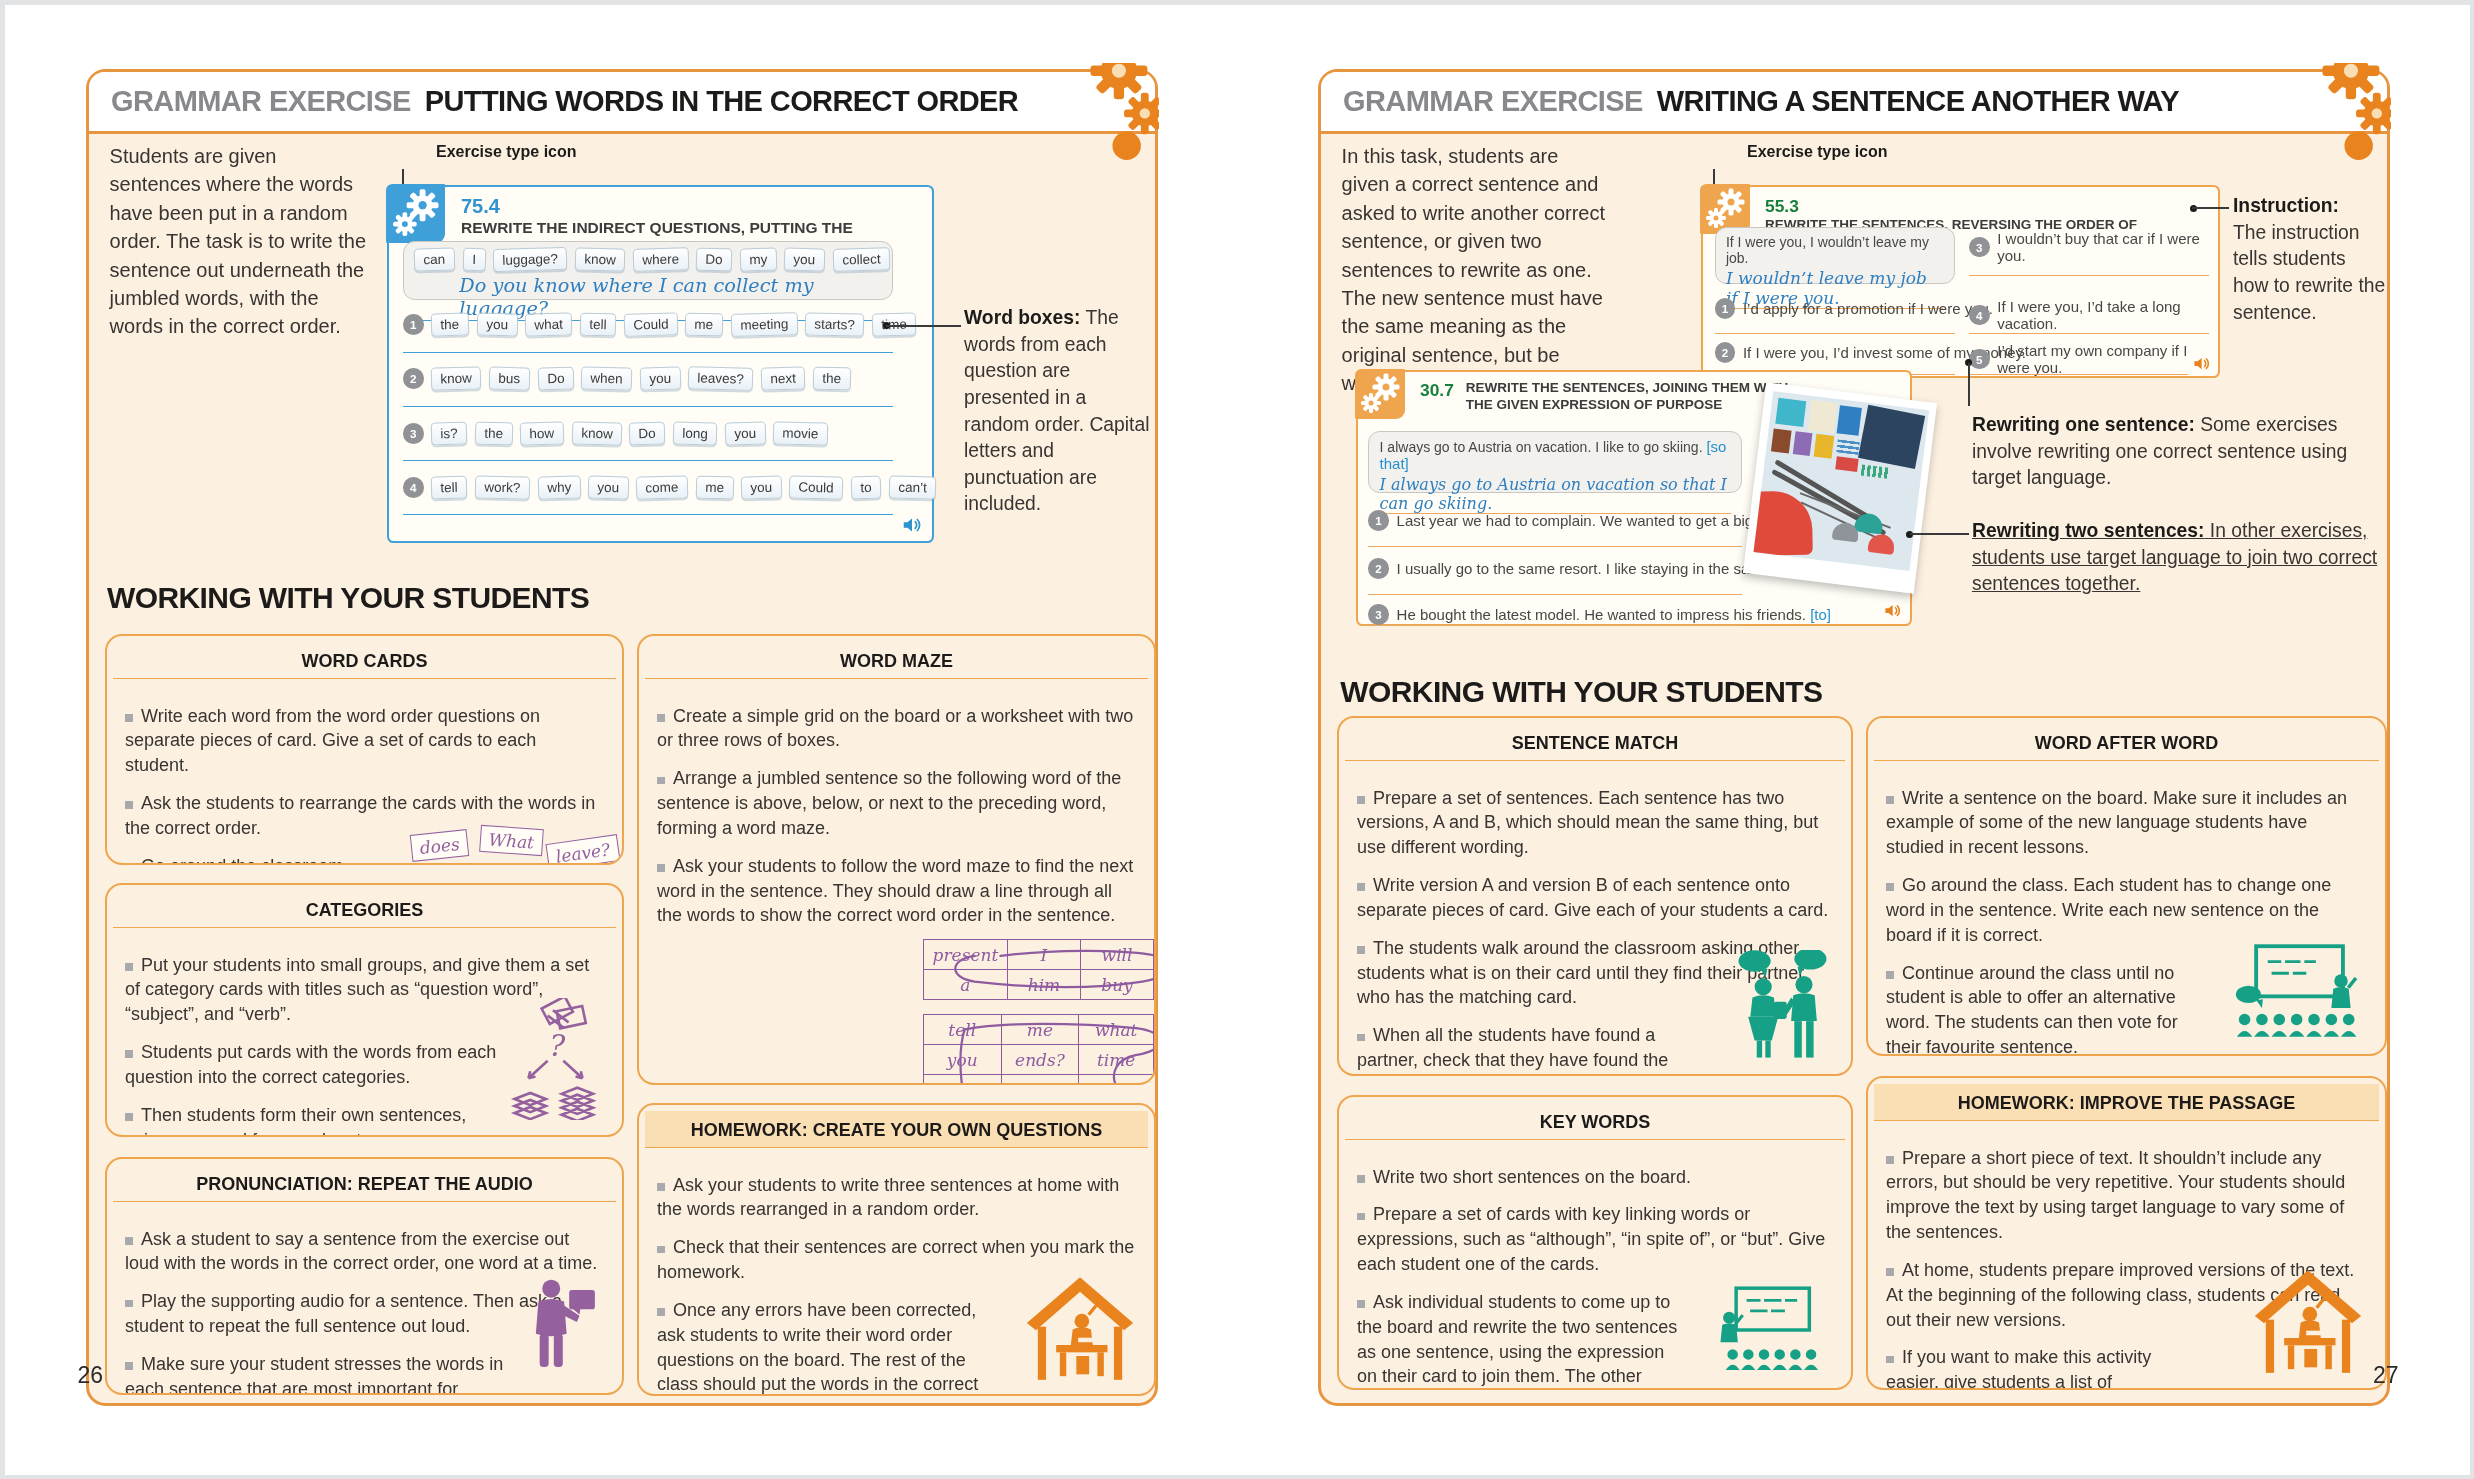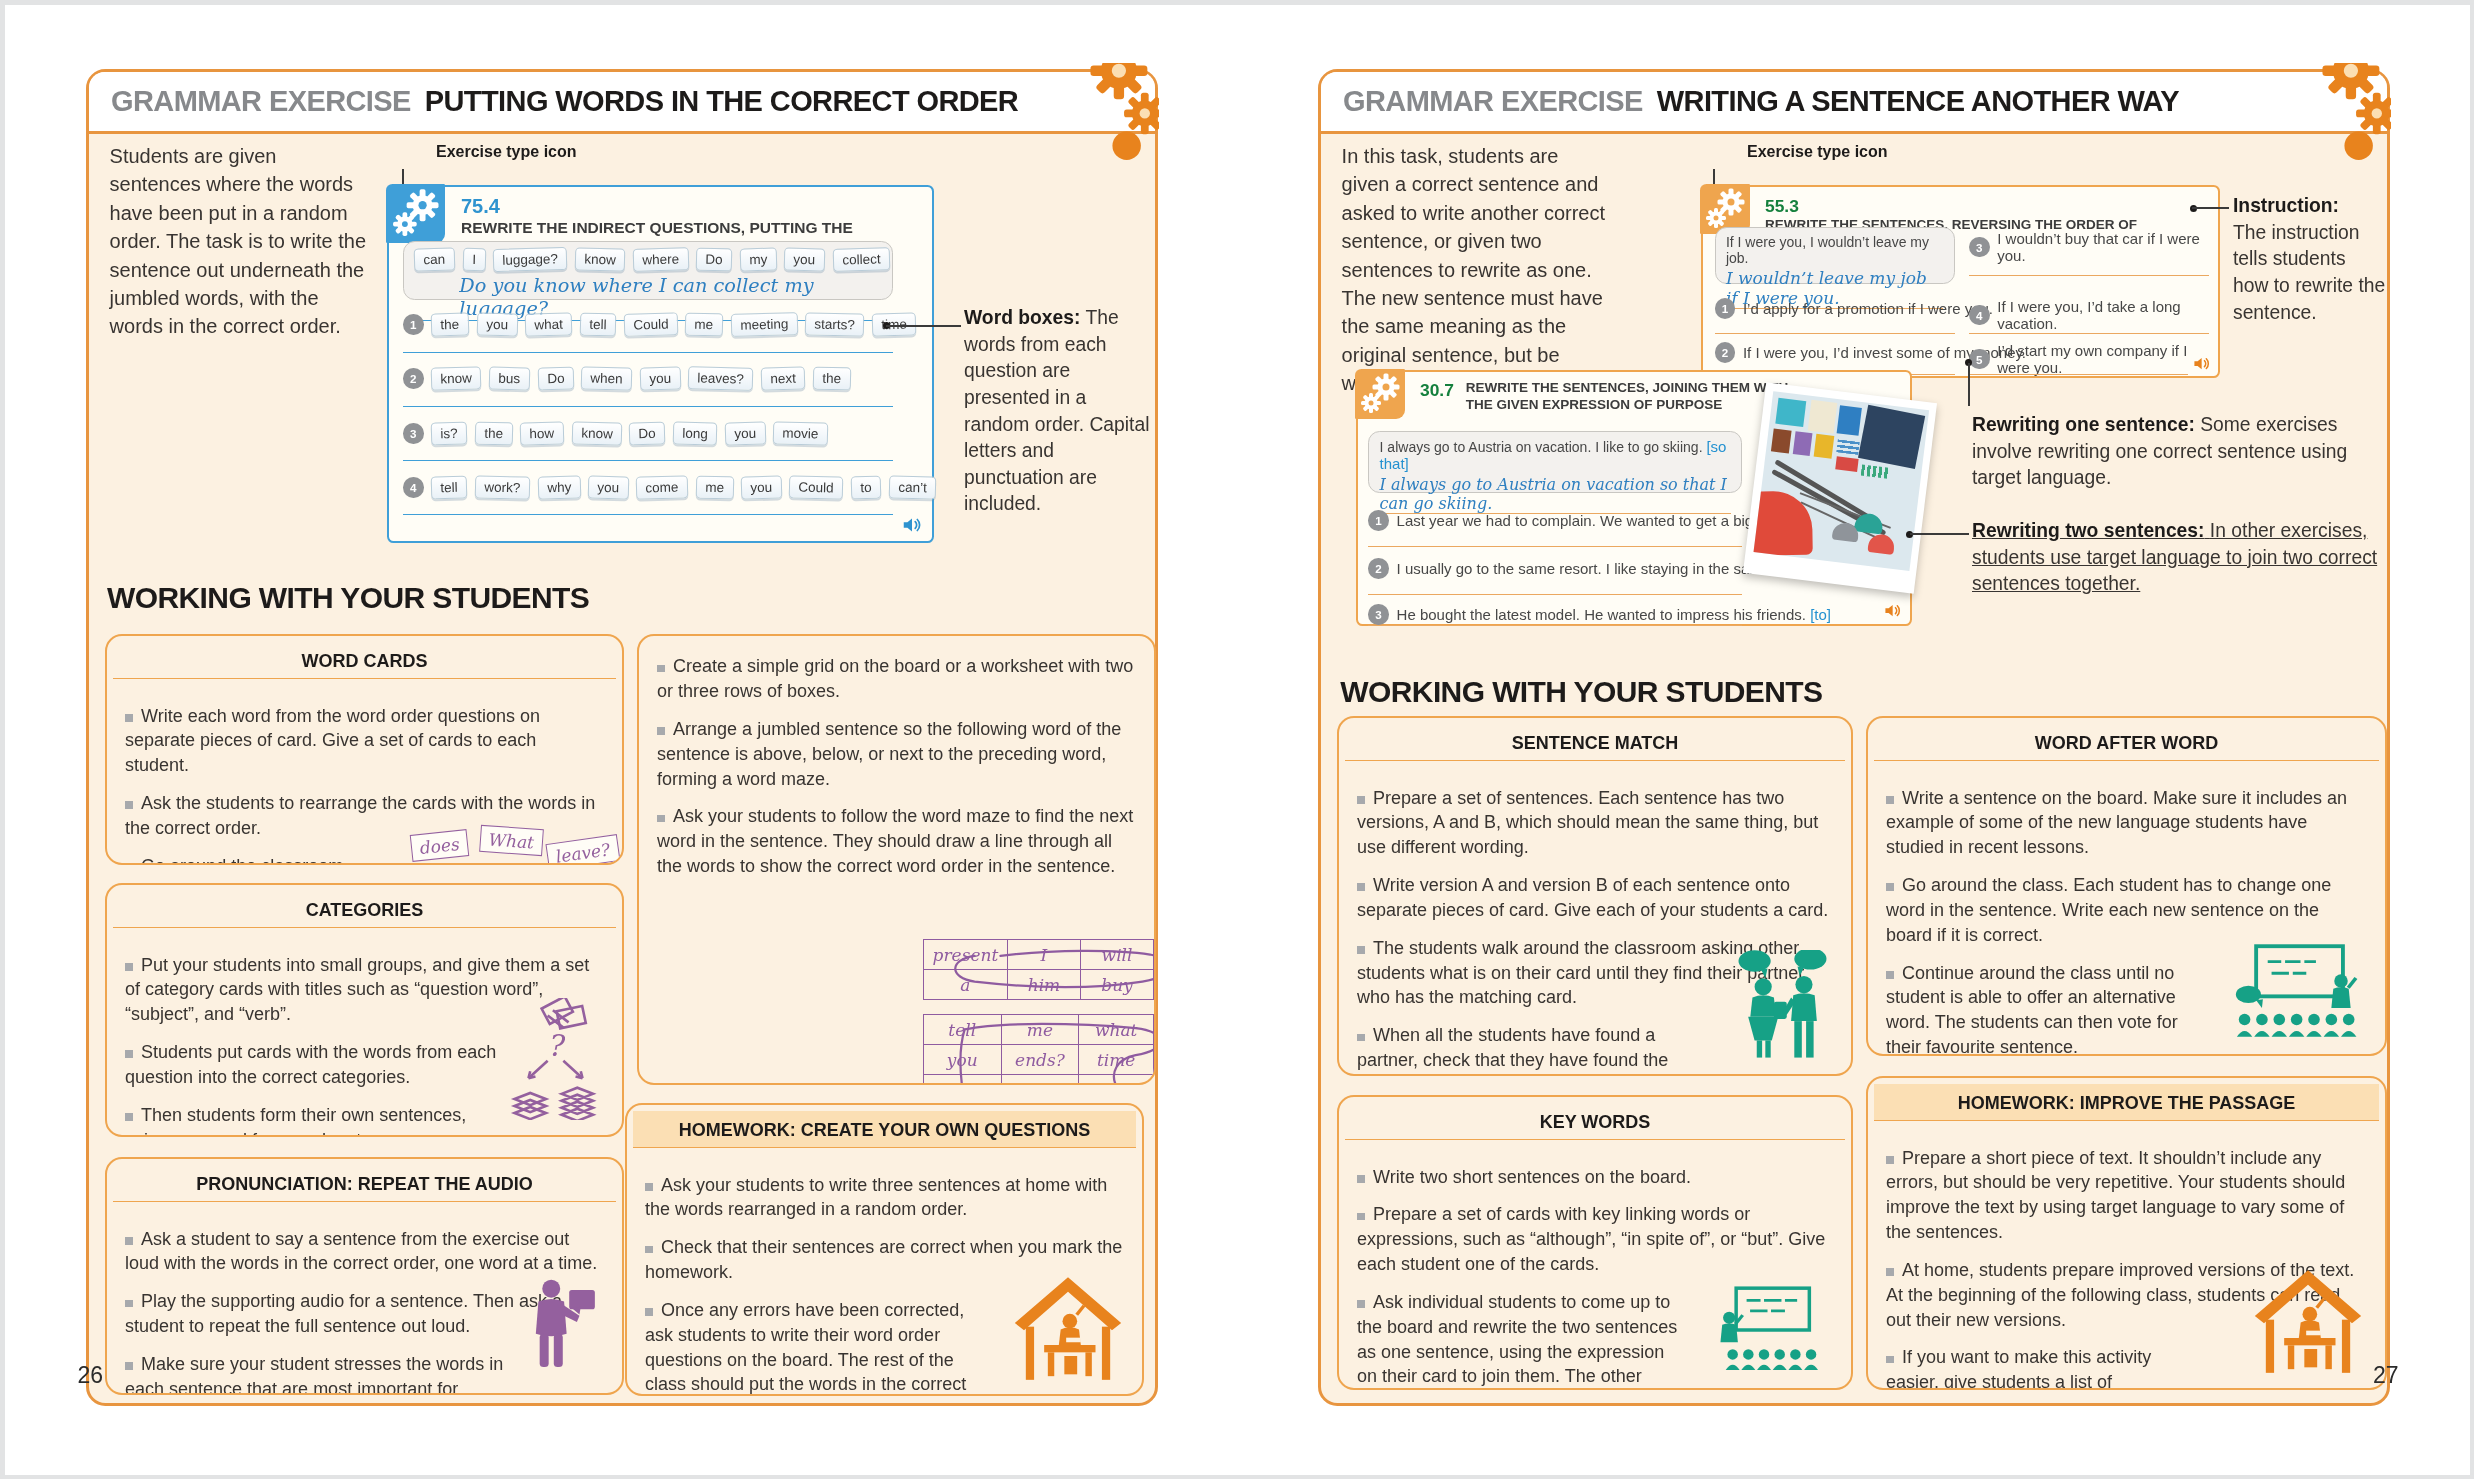--- a/index.html
+++ b/index.html
@@ -291,20 +291,21 @@
           <path d="M32 22 L44 30 L42 35 L30 29 Z"></path>
           <rect x="13" y="44" width="7" height="26" rx="3"></rect>
           <rect x="24" y="44" width="7" height="26" rx="3"></rect>
           <rect x="36" y="10" width="20" height="15" rx="2"></rect>
           <path d="M38 24 l6 5 1-6z"></path>
         </g>
       </svg>
     </div>
 
     <div class="abox" id="box-maze" style="left:548px;top:562px;width:519px;height:451px;">
+      <h3>WORD MAZE</h3>
       <div class="bbody">
           <p class="bullet">Create a simple grid on the board or a worksheet with two or three rows of boxes.</p>
           <p class="bullet">Arrange a jumbled sentence so the following word of the sentence is above, below, or next to the preceding word, forming a word maze.</p>
           <p class="bullet">Ask your students to follow the word maze to find the next word in the sentence. They should draw a line through all the words to show the correct word order in the sentence.</p>
         </div>
       <table class="maze" style="left:284px;top:303px;">
         <tbody>
             <tr>
           <td>present</td>
           <td>I</td>
@@ -337,21 +338,21 @@
           <td>movie</td>
           <td>the</td>
         </tr>
       </tbody>
         </table>
       <svg class="mazeover" style="left:284px;top:378px;" width="271" height="90" viewBox="0 0 420 140">
         <path d="M60 112 C 56 80, 56 50, 64 24 C 120 12, 240 14, 330 22 C 382 28, 382 56, 330 64 C 300 70, 290 92, 300 112 C 340 118, 368 114, 392 108" stroke="#8f5ba0" stroke-width="3.5" fill="none" stroke-linecap="round"></path>
       </svg>
     </div>
 
-    <div class="abox" id="box-hw-left" style="left:536px;top:1031px;width:519px;height:293px;">
+    <div class="abox" id="box-hw-left" style="left:548px;top:1031px;width:519px;height:293px;">
       <h3 class="peach">HOMEWORK: CREATE YOUR OWN QUESTIONS</h3>
       <div class="bbody">
           <p class="bullet">Ask your students to write three sentences at home with the words rearranged in a random order.</p>
           <p class="bullet">Check that their sentences are correct when you mark the homework.</p>
           <p class="bullet">Once any errors have been corrected, ask students to write their word order questions on the board. The rest of the class should put the words in the correct order.</p>
         </div>
       <svg style="position:absolute;right:19.3px;bottom:14px;" width="110" height="103" viewBox="0 0 120 112">
         <g fill="#e8831d">
           <path d="M60 0 L118 50 L108 58 L60 16 L12 58 L2 50 Z"></path>
           <rect x="14" y="54" width="9" height="58"></rect>

